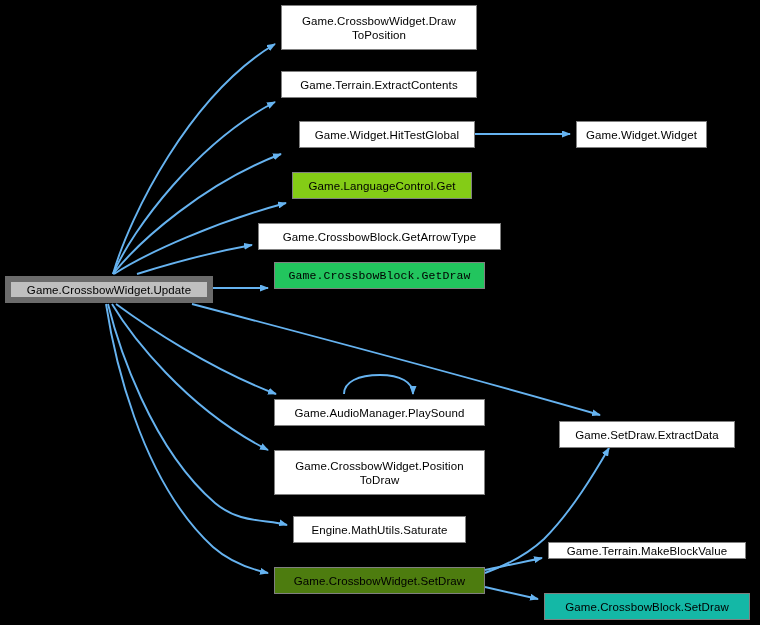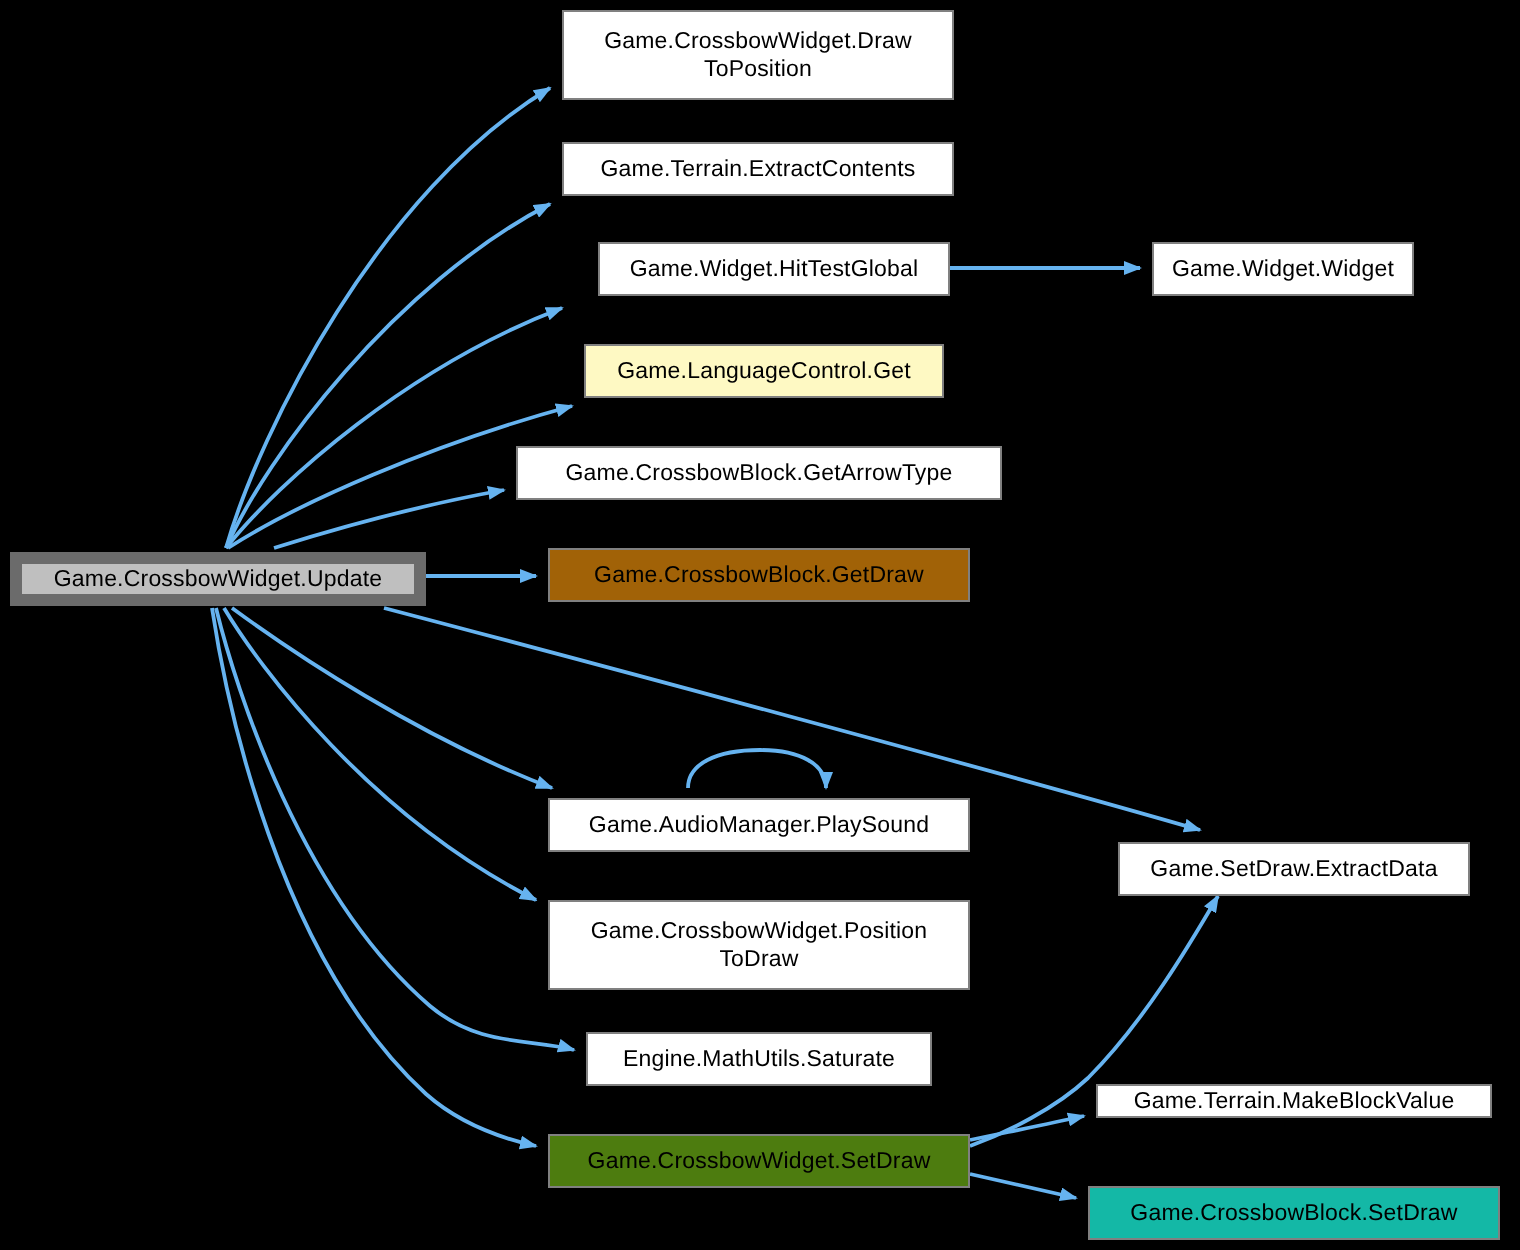--- a/index.html
+++ b/index.html
@@ -73,23 +73,23 @@
         <path d="M485,587 C503,591 521,595 538,599" fill="none" stroke="#66b3f0" stroke-width="1.9" marker-end="url(#arrowhead)"></path>
       </g>
   </svg>
   <div id="nodes-group">
       <div class="node root" style="left: 5px; top: 276px; width: 208px; height: 27px; background: rgb(191, 191, 191); border-color: rgb(107, 107, 107); color: rgb(0, 0, 0);">Game.CrossbowWidget.Update</div>
       <div class="node" style="left: 281px; top: 5px; width: 196px; height: 45px; background: rgb(255, 255, 255); border-color: rgb(128, 128, 128); color: rgb(0, 0, 0);">Game.CrossbowWidget.Draw
 ToPosition</div>
       <div class="node" style="left: 281px; top: 71px; width: 196px; height: 27px; background: rgb(255, 255, 255); border-color: rgb(128, 128, 128); color: rgb(0, 0, 0);">Game.Terrain.ExtractContents</div>
       <div class="node" style="left: 287px; top: 121px; width: 176px; height: 27px; background: rgb(255, 255, 255); border-color: rgb(128, 128, 128); color: rgb(0, 0, 0); margin-left: 12px;">Game.Widget.HitTestGlobal</div>
       <div class="node" style="left: 576px; top: 121px; width: 131px; height: 27px; background: rgb(255, 255, 255); border-color: rgb(128, 128, 128); color: rgb(0, 0, 0);">Game.Widget.Widget</div>
-      <div class="node" style="left: 292px; top: 172px; width: 180px; height: 27px; background: #fef9c3; border-color: rgb(128, 128, 128); color: rgb(0, 0, 0);">Game.LanguageControl.Get</div>
+      <div class="node" style="left: 292px; top: 172px; width: 180px; height: 27px; background: #84cc16; border-color: rgb(128, 128, 128); color: rgb(0, 0, 0);">Game.LanguageControl.Get</div>
       <div class="node" style="left: 258px; top: 223px; width: 243px; height: 27px; background: rgb(255, 255, 255); border-color: rgb(128, 128, 128); color: rgb(0, 0, 0);">Game.CrossbowBlock.GetArrowType</div>
-      <div class="node" style="left: 274px; top: 274px; width: 211px; height: 27px; background: #a16207; border-color: rgb(128, 128, 128); color: rgb(0, 0, 0);">Game.CrossbowBlock.GetDraw</div>
+      <div class="node" style="left: 274px; top: 262px; width: 211px; height: 27px; background: #22c55e; border-color: rgb(128, 128, 128); color: rgb(0, 0, 0); font-family: Liberation Mono, monospace;">Game.CrossbowBlock.GetDraw</div>
       <div class="node" style="left: 274px; top: 399px; width: 211px; height: 27px; background: rgb(255, 255, 255); border-color: rgb(128, 128, 128); color: rgb(0, 0, 0);">Game.AudioManager.PlaySound</div>
       <div class="node" style="left: 274px; top: 450px; width: 211px; height: 45px; background: rgb(255, 255, 255); border-color: rgb(128, 128, 128); color: rgb(0, 0, 0);">Game.CrossbowWidget.Position
 ToDraw</div>
       <div class="node" style="left: 293px; top: 516px; width: 173px; height: 27px; background: rgb(255, 255, 255); border-color: rgb(128, 128, 128); color: rgb(0, 0, 0);">Engine.MathUtils.Saturate</div>
       <div class="node" style="left: 274px; top: 567px; width: 211px; height: 27px; background: #4d7c0f; border-color: rgb(128, 128, 128); color: rgb(0, 0, 0);">Game.CrossbowWidget.SetDraw</div>
       <div class="node" style="left: 559px; top: 421px; width: 176px; height: 27px; background: rgb(255, 255, 255); border-color: rgb(128, 128, 128); color: rgb(0, 0, 0);">Game.SetDraw.ExtractData</div>
       <div class="node" style="left: 548px; top: 542px; width: 198px; height: 17px; background: rgb(255, 255, 255); border-color: rgb(128, 128, 128); color: rgb(0, 0, 0);">Game.Terrain.MakeBlockValue</div>
       <div class="node" style="left: 544px; top: 593px; width: 206px; height: 27px; background: #14b8a6; border-color: rgb(128, 128, 128); color: rgb(0, 0, 0);">Game.CrossbowBlock.SetDraw</div>
     </div>
 </div>

